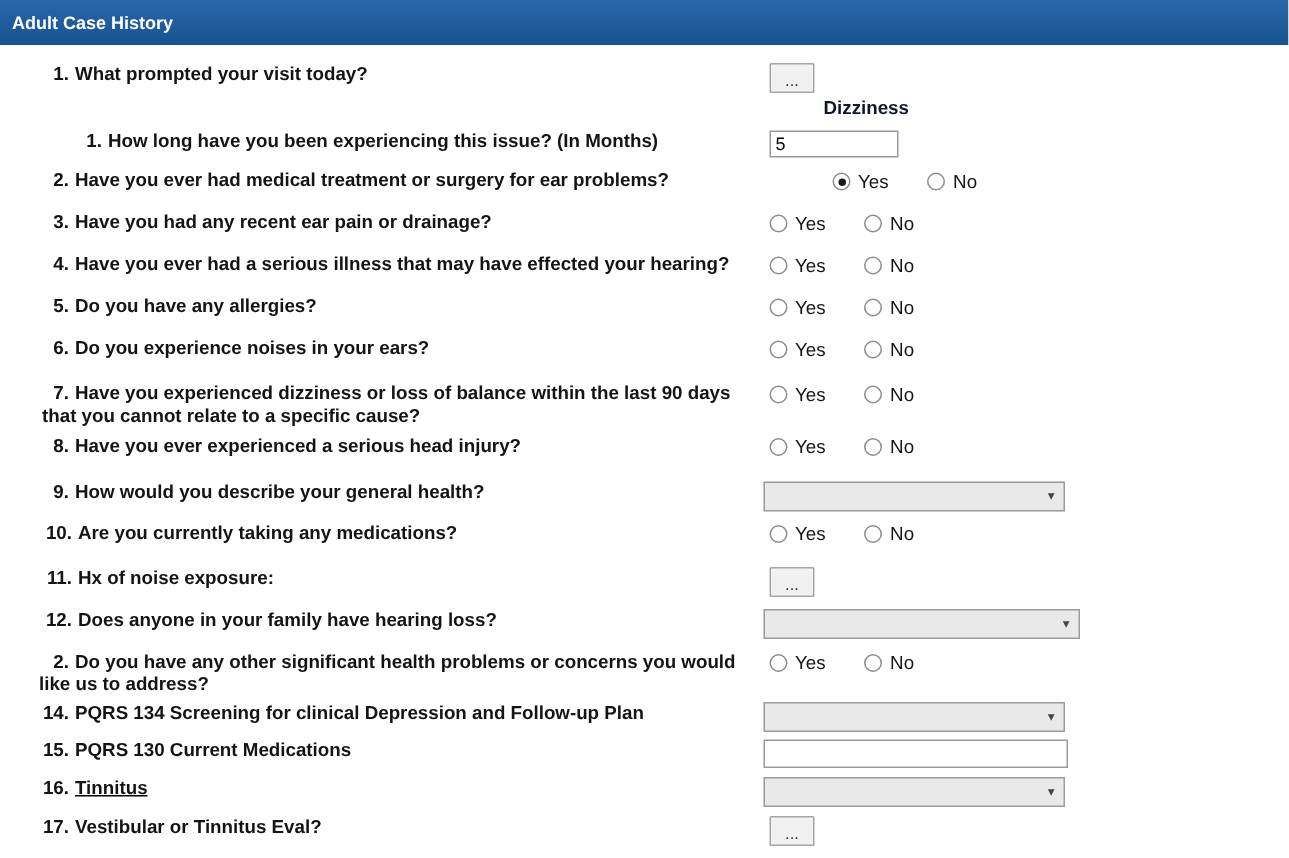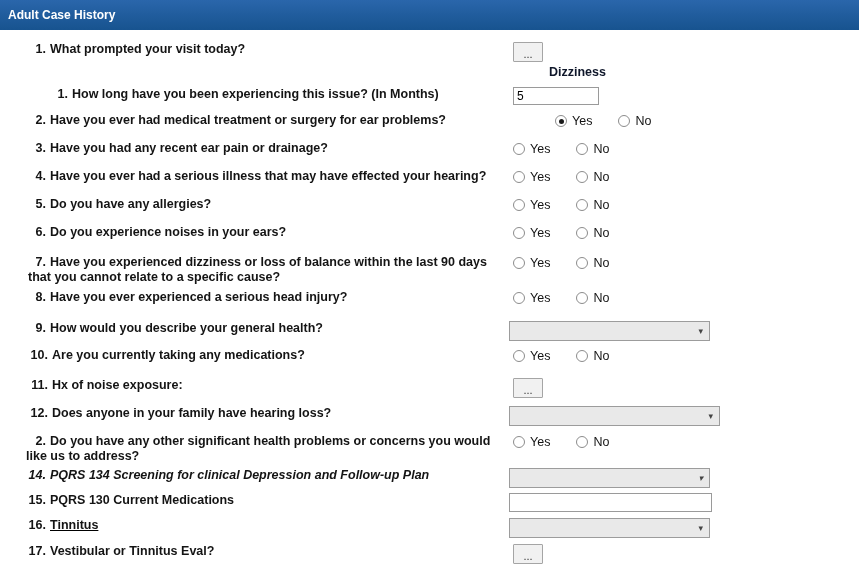--- a/index.html
+++ b/index.html
@@ -392,21 +392,21 @@
             <span class="radio-label">Yes</span>
           </label>
           <label class="radio-item">
             <span class="radio"></span>
             <span class="radio-label">No</span>
           </label>
         </div>
       </div>
     </div>
 
-    <div class="row" style="margin-top:4px;font-style:italic;">
+    <div class="row" style="margin-top:4px;">
       <div class="qcol" style="padding-left:26px;">
         <span class="qnum wide">14.</span><span class="qtext">PQRS 134 Screening for clinical Depression and Follow-up Plan</span>
       </div>
       <div class="acol">
         <div class="combo" style="width:201px;margin-left:1px;">
           <span></span>
           <span class="chev">▾</span>
         </div>
       </div>
     </div>

